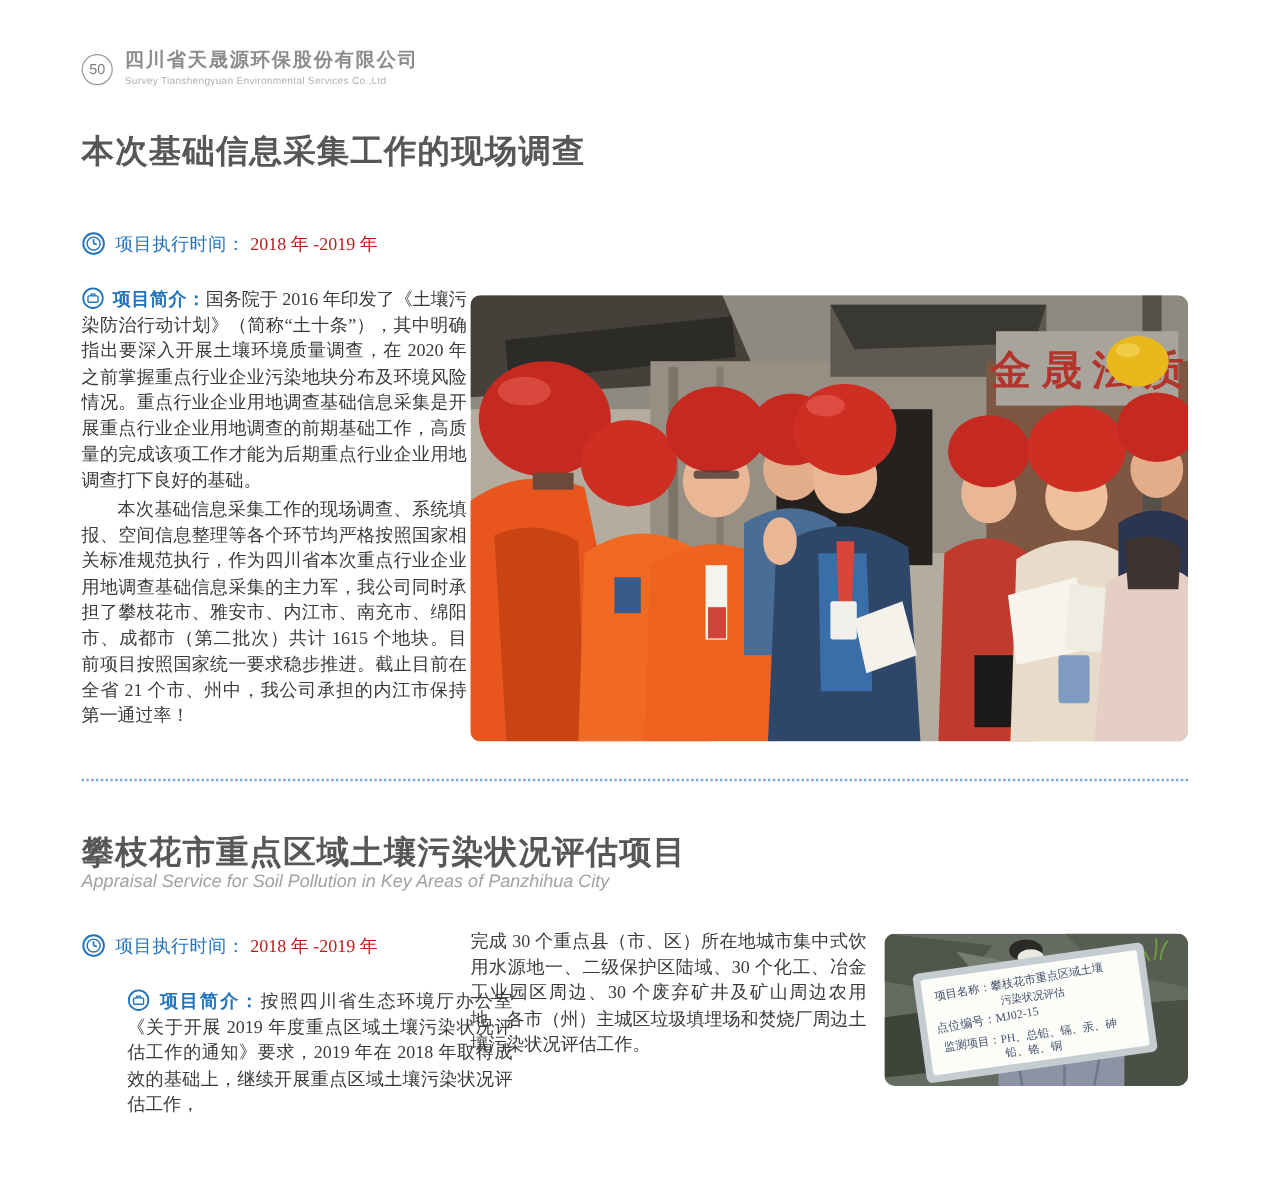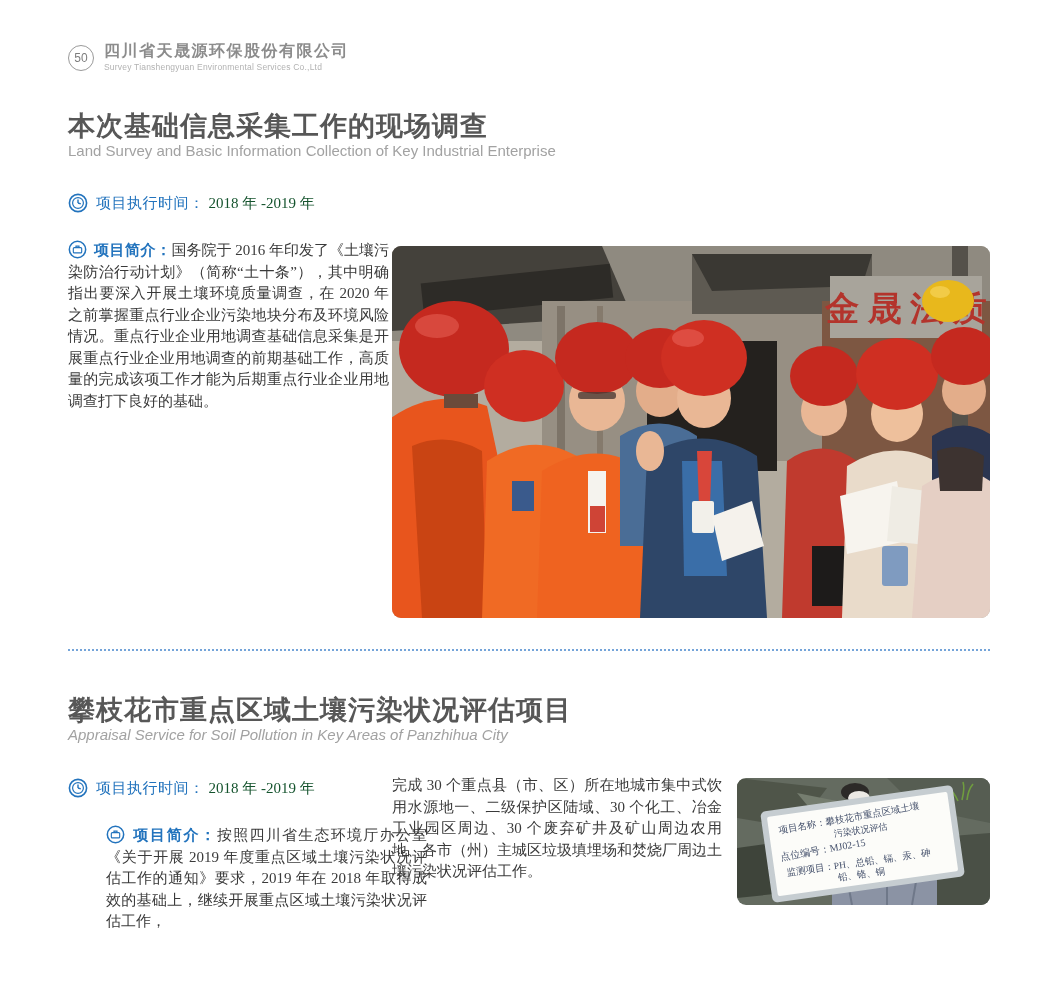--- a/index.html
+++ b/index.html
@@ -17,21 +17,21 @@
 
   
   .sec-title-cn{position:absolute;left:68px;font-size:27px;font-weight:700;color:#575757;
                 font-family:"Liberation Serif",serif;letter-spacing:1px;}
   .sec-title-en{position:absolute;left:68px;font-size:15px;color:#a2a2a2;letter-spacing:0px;}
 
   
   .meta-row{position:absolute;left:68px;display:flex;align-items:center;}
   .meta-icon{width:20px;height:20px;margin-right:8px;flex:0 0 auto;}
   .meta-label{font-size:15px;font-weight:400;color:#2273bd;letter-spacing:.5px;}
-  .meta-value{font-size:15px;color:#14532d;font-family:"Liberation Serif",serif;margin-left:4px;}
+  .meta-value{font-size:15px;color:#b91c1c;font-family:"Liberation Serif",serif;margin-left:4px;}
 
   
   .para-col{position:absolute;font-family:"Liberation Serif",serif;font-size:15px;
             line-height:21.5px;color:#3a3a3a;text-align:justify;}
   .para-col p{margin:0;}
   .para-col p + p{text-indent:2em;margin-top:3px;}
   .inline-icon{display:inline-block;width:19px;height:19px;vertical-align:-4px;margin-right:7px;}
   .inline-label{color:#2273bd;font-weight:700;font-family:"Liberation Sans",sans-serif;
                 font-size:15px;letter-spacing:.5px;}
 
@@ -49,41 +49,41 @@
 
   <div class="hdr">
     <div class="pageno">50</div>
     <div class="hdr-txt">
       <div class="co-cn">四川省天晟源环保股份有限公司</div>
       <div class="co-en">Survey Tianshengyuan Environmental Services Co.,Ltd</div>
     </div>
   </div>
 
   <div class="sec-title-cn" style="top:108px;">本次基础信息采集工作的现场调查</div>
-  <div class="sec-title-en" style="top:142px;">Land Survey and Basic Information Collection of Key Industrial Enterprise</div>
 
   <div class="meta-row" style="top:193px;">
     <svg class="meta-icon" viewBox="0 0 20 20">
       <circle cx="10" cy="10" r="8.6" fill="none" stroke="#2273bd" stroke-width="1.6"></circle>
       <circle cx="10" cy="10" r="5.4" fill="none" stroke="#2273bd" stroke-width="1.2"></circle>
       <line x1="10" y1="10" x2="10" y2="6.4" stroke="#2273bd" stroke-width="1.4"></line>
       <line x1="10" y1="10" x2="12.8" y2="10.8" stroke="#2273bd" stroke-width="1.4"></line>
     </svg>
     <span class="meta-label">项目执行时间：</span>
     <span class="meta-value">2018 年 -2019 年</span>
   </div>
 
   <div class="para-col" style="left:68px;top:239px;width:321px;">
     <p>
       <svg class="inline-icon" viewBox="0 0 20 20">
         <circle cx="10" cy="10" r="8.6" fill="none" stroke="#2273bd" stroke-width="1.6"></circle>
         <rect x="5.6" y="8" width="8.8" height="5.6" rx="1" fill="none" stroke="#2273bd" stroke-width="1.2"></rect>
         <path d="M8.4 8 V6.4 h3.2 V8" fill="none" stroke="#2273bd" stroke-width="1.2"></path>
       </svg><span class="inline-label">项目简介：</span><span>国务院于 2016 年印发了《土壤污染防治行动计划》（简称“土十条”），其中明确指出要深入开展土壤环境质量调查，在 2020 年之前掌握重点行业企业污染地块分布及环境风险情况。重点行业企业用地调查基础信息采集是开展重点行业企业用地调查的前期基础工作，高质量的完成该项工作才能为后期重点行业企业用地调查打下良好的基础。</span>
     </p>
+    <p><span>本次基础信息采集工作的现场调查、系统填报、空间信息整理等各个环节均严格按照国家相关标准规范执行，作为四川省本次重点行业企业用地调查基础信息采集的主力军，我公司同时承担了攀枝花市、雅安市、内江市、南充市、绵阳市、成都市（第二批次）共计 1615 个地块。目前项目按照国家统一要求稳步推进。截止目前在全省 21 个市、州中，我公司承担的内江市保持第一通过率！</span></p>
   </div>
 
   <div class="photo" style="left:392px;top:246px;width:598px;height:372px;">
     <svg width="598" height="372" viewBox="0 0 598 372">
 
       <g>
         <rect x="0" y="0" width="598" height="372" fill="#b3ac9f"></rect>
         <rect x="0" y="0" width="598" height="95" fill="#8f8a80"></rect>
         <polygon points="0,0 210,0 240,70 0,85" fill="#44413b"></polygon>
         <rect x="30" y="28" width="190" height="34" fill="#2d2b27" transform="rotate(-6 120 45)"></rect>

